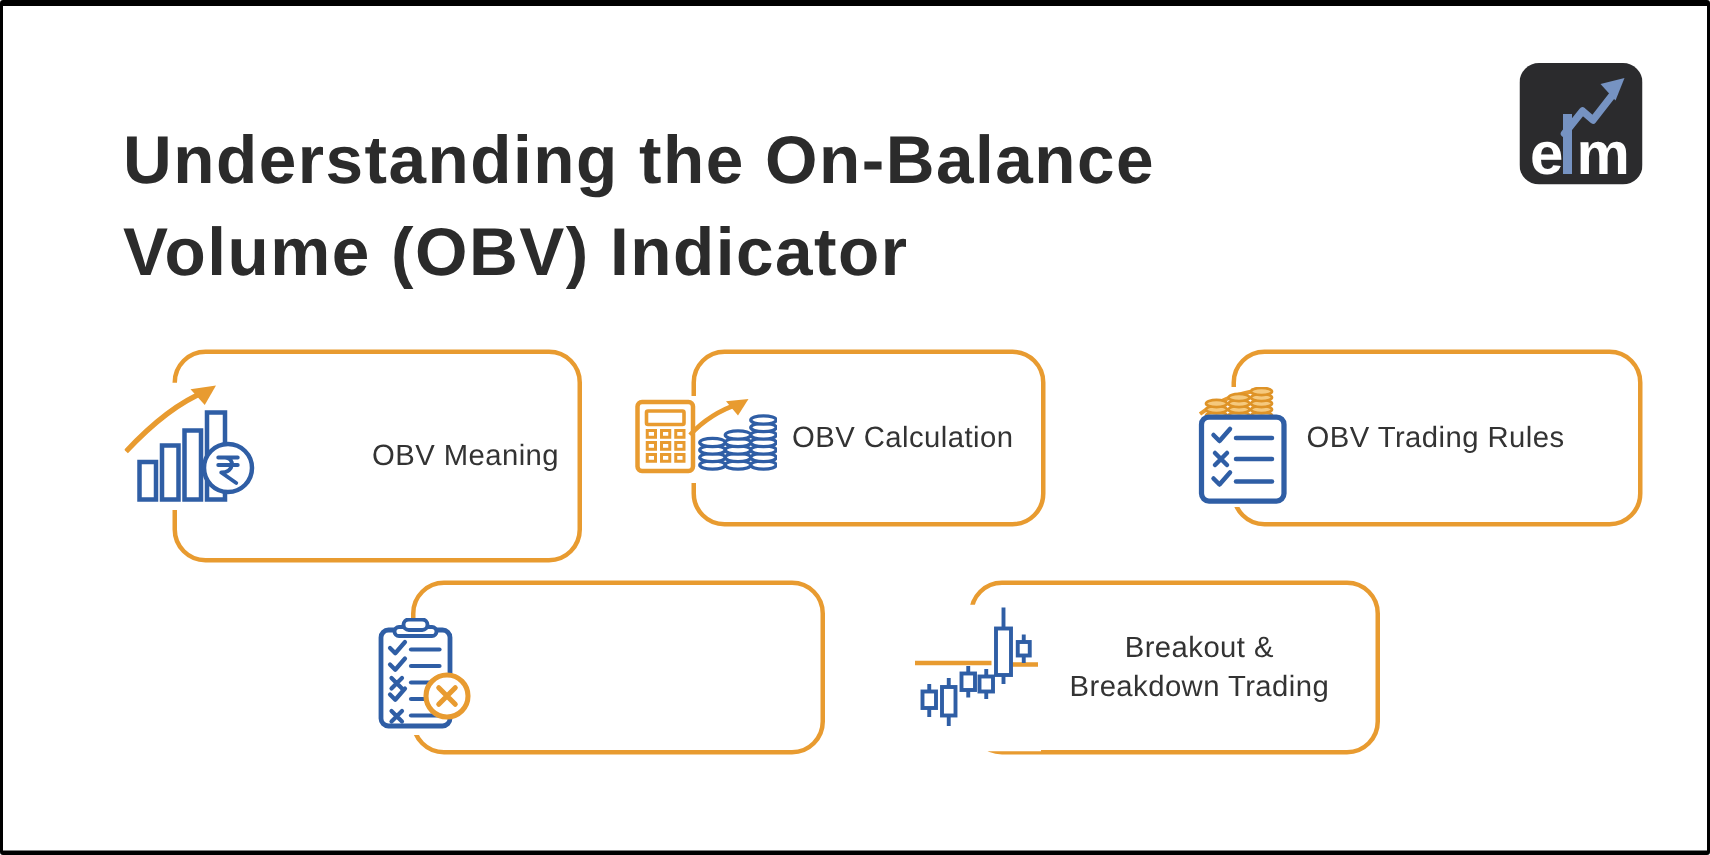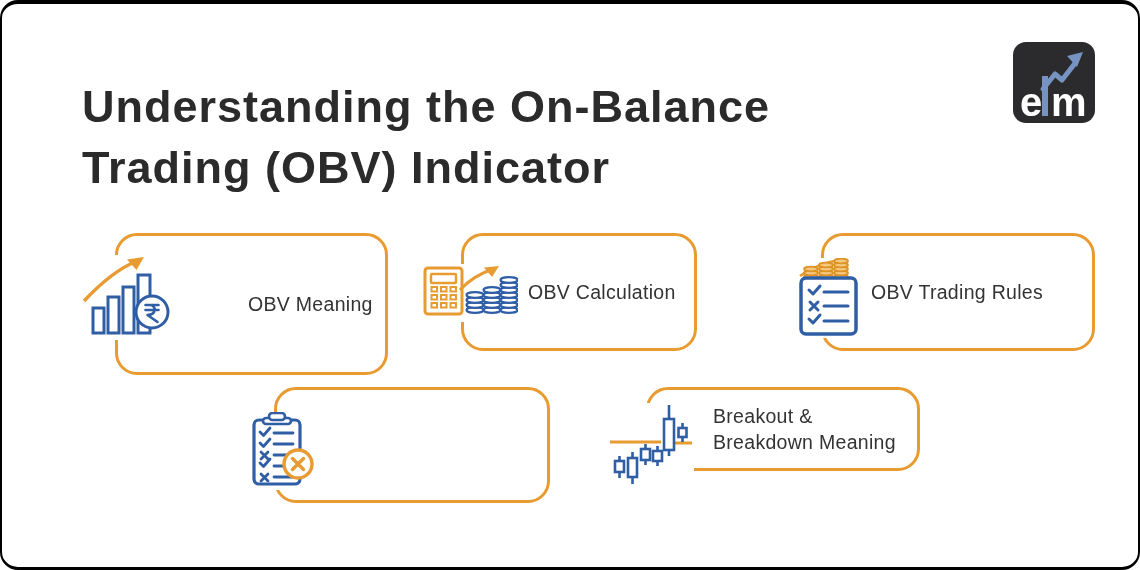--- a/index.html
+++ b/index.html
@@ -8,21 +8,21 @@
     font-family:"Liberation Sans", sans-serif;
     background:#ffffff;
   }
   .page{
     position:relative;width:1140px;height:570px;box-sizing:border-box;
     background:var(--background,#fff);
     border-top:4px solid var(--frame,#000);
     border-left:2px solid var(--frame,#000);
     border-right:2px solid var(--frame,#000);
     border-bottom:3px solid var(--frame,#000);
-    border-radius:18px;
+    border-radius:2px;
     overflow:hidden;
   }
   .title{
     position:absolute;left:80px;top:72px;
     font-size:45px;font-weight:800;letter-spacing:1px;
     line-height:61px;color:var(--title-text,#2b2b2b);
   }
   .logo{position:absolute;left:1011px;top:38px;width:82px;height:81px;}
   .logo text{
     font-family:"Liberation Sans", sans-serif;
@@ -31,21 +31,21 @@
   .card{
     position:absolute;box-sizing:border-box;
     border:3px solid var(--accent-orange,#E89B30);
     border-radius:22px;
     display:flex;align-items:center;
   }
   .card-1{left:113px;top:229px;width:273px;height:142px;padding-left:130px;}
   .card-2{left:459px;top:229px;width:236px;height:118px;padding-left:64px;}
   .card-3{left:819px;top:229px;width:274px;height:118px;padding-left:47px;}
   .card-4{left:272px;top:383px;width:276px;height:116px;padding-left:51px;}
-  .card-5{left:644px;top:383px;width:274px;height:84px;padding-left:64px;}
+  .card-5{left:644px;top:383px;width:274px;height:116px;padding-left:64px;text-align:center;}
   .card-label{
     font-size:19.5px;font-weight:500;color:var(--label-text,#333);
     letter-spacing:0.3px;line-height:26px;
   }
   .card-label span{display:block;}
   .card-icon{position:absolute;}
   .i1{left:-35px;top:19px;}
   .i2{left:-41px;top:28px;}
   .i3{left:-28px;top:22px;}
   .i4{left:-26px;top:22px;}
@@ -59,21 +59,21 @@
   .or-f{fill:var(--accent-orange,#E89B30);stroke:none;}
   .coin{fill:var(--coin-fill,#F5C97E);stroke:var(--coin-stroke,#DE9327);}
 </style>
 </head>
 <body>
 
 <div class="page">
 
   <div class="title">
     <div>Understanding the On-Balance</div>
-    <div>Trading (OBV) Indicator</div>
+    <div>Volume (OBV) Indicator</div>
   </div>
 
   <svg class="logo" viewBox="0 0 82 81">
     <rect x="0" y="0" width="82" height="81" rx="13" fill="#2B2B2D"></rect>
     <text x="7" y="74" fill="#ffffff">e</text>
     <rect x="29" y="34" width="6" height="40" fill="#7693C2"></rect>
     <text x="38" y="74" fill="#ffffff">m</text>
     <g>
       <path d="M30 47 L42 32 L49 38 L63 20" stroke="#7693C2" stroke-width="5" fill="none" stroke-linecap="round" stroke-linejoin="round"></path>
       <path d="M70 10 L54 14 L64 25 Z" fill="#7693C2"></path>
@@ -204,17 +204,17 @@
         <path class="bl-l" stroke-width="2.6" d="M24.5 49 V55 M24.5 74 V81"></path>
         <rect x="20" y="55" width="9" height="19"></rect>
         <path class="bl-l" stroke-width="2.6" d="M37.5 41 V46 M37.5 57 V62"></path>
         <rect x="33" y="46" width="9" height="11"></rect>
         <path class="bl-l" stroke-width="2.6" d="M49.5 43 V48 M49.5 58 V63"></path>
         <rect x="45" y="48" width="9" height="10"></rect>
       </g>
     </svg>
     <div class="card-label">
       <span>Breakout &amp;</span>
-      <span>Breakdown Meaning</span>
+      <span>Breakdown Trading</span>
     </div>
   </div>
 
 </div>
 
 </body></html>

